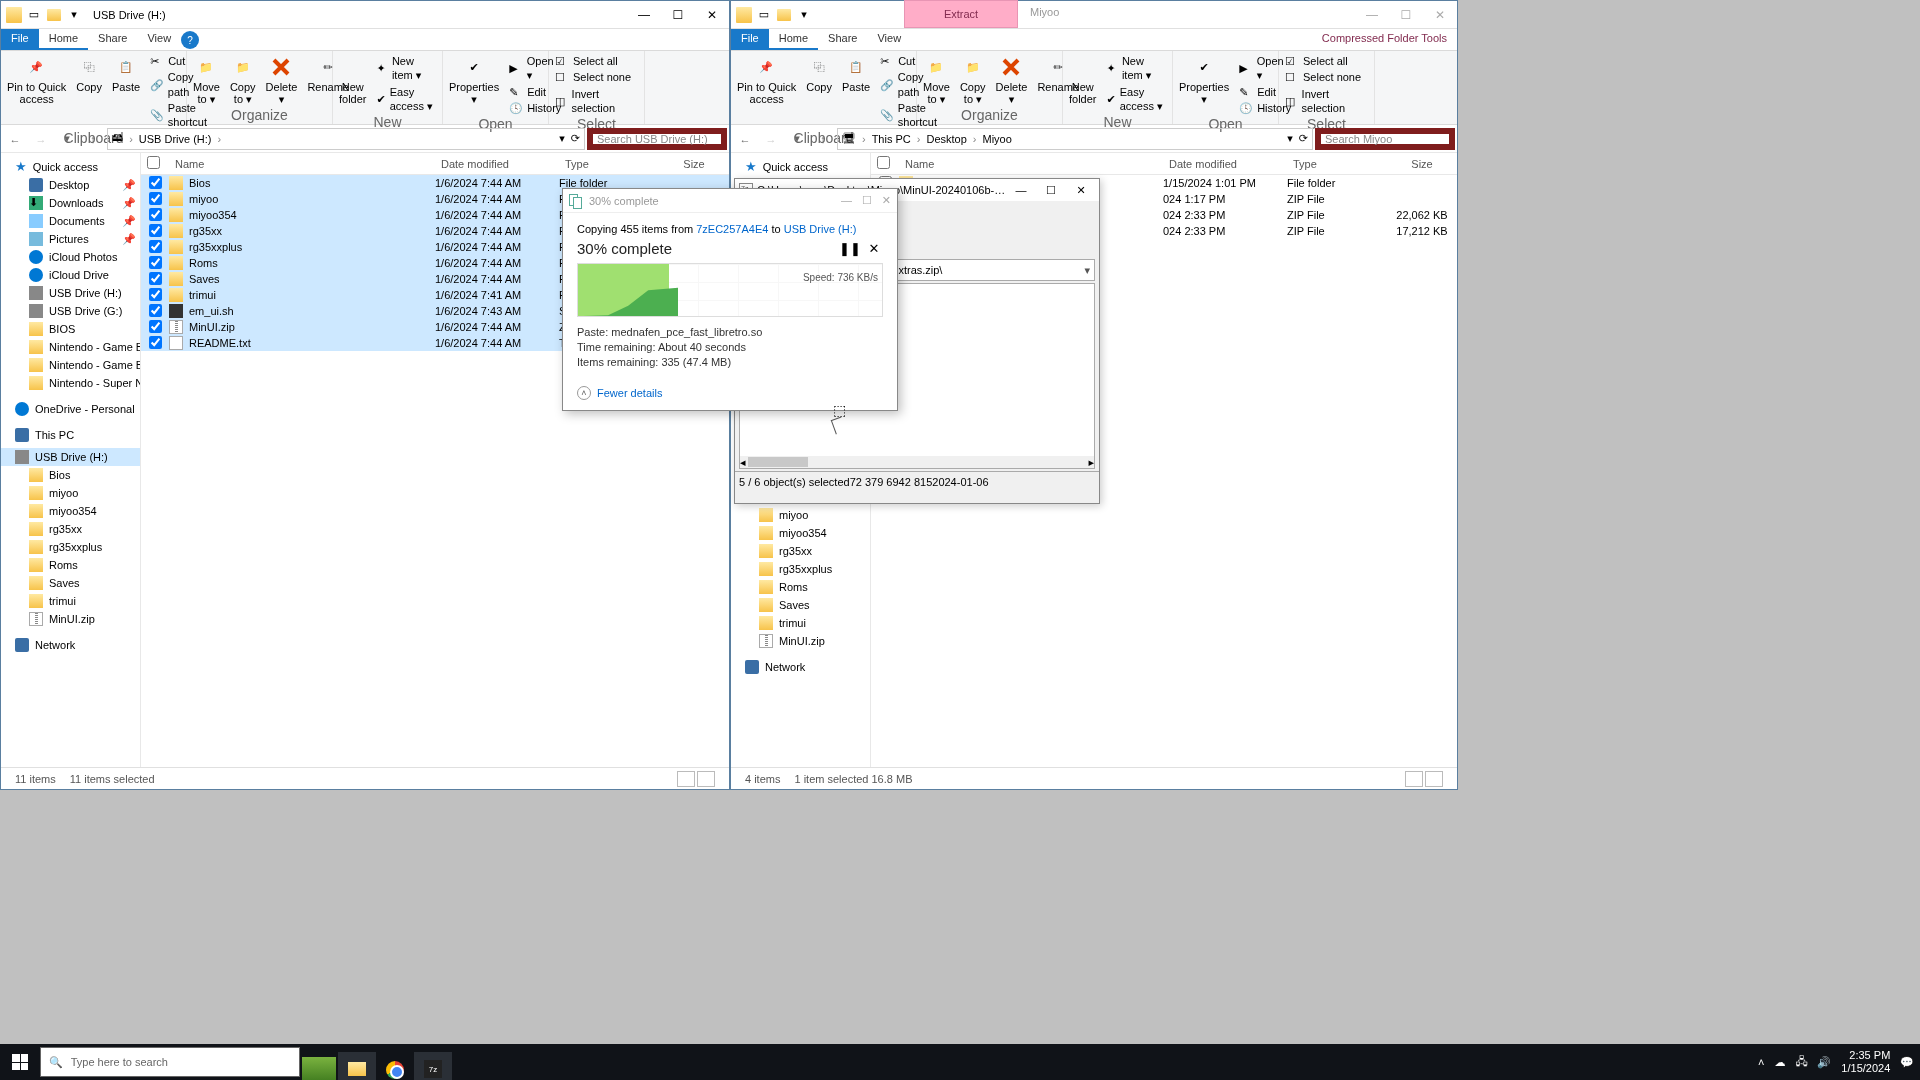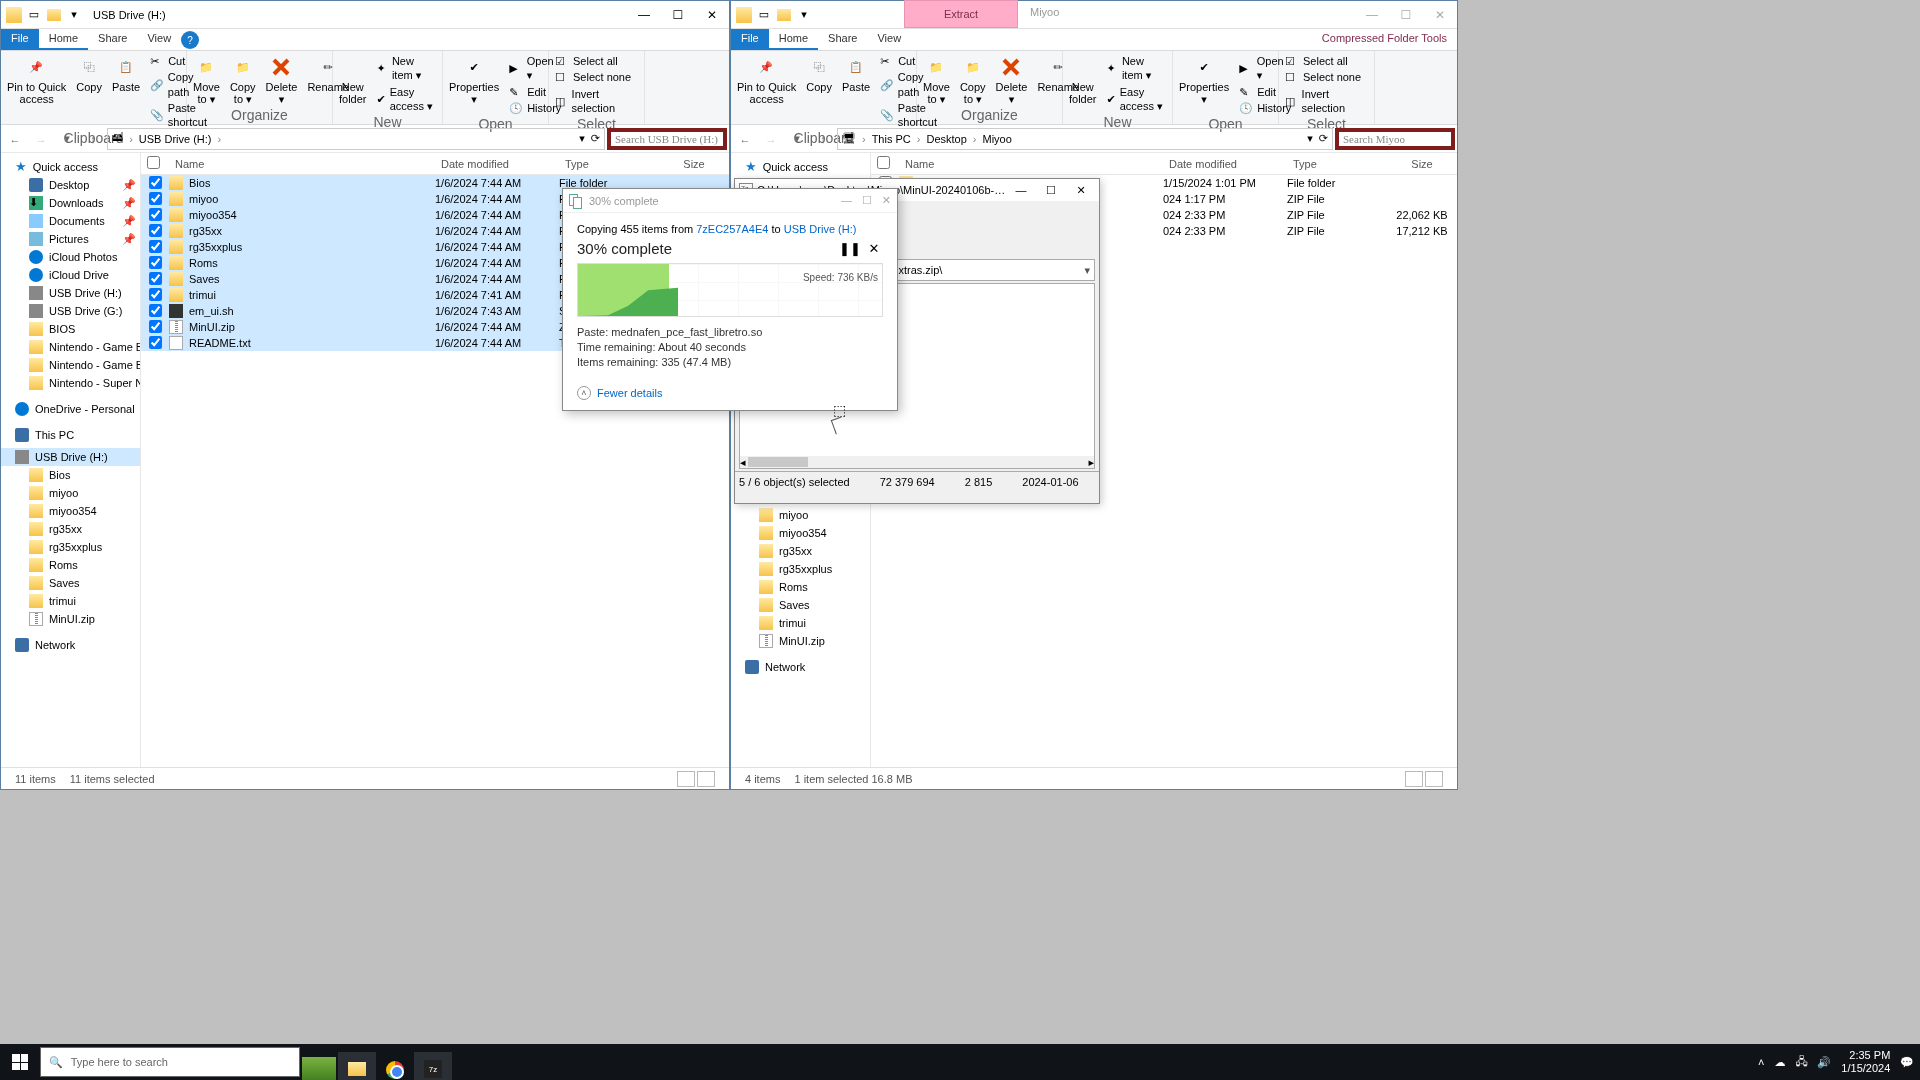--- a/index.html
+++ b/index.html
@@ -40,21 +40,21 @@
 .rsmall { display:flex; align-items:center; gap:4px; padding:1px 2px; line-height:1.3;}
 .rsmall .ricon { width:14px; height:14px; }
 .rcol { display:flex; flex-direction:column; }
 
 
 .addrrow { height:28px; display:flex; align-items:center; gap:2px; padding:2px; border-bottom:1px solid #e8e8e8; }
 .navbtn { width:24px; height:24px; display:flex; align-items:center; justify-content:center; color:#666; }
 .addrbox { flex:1; height:22px; border:1px solid #ccc; display:flex; align-items:center; padding:0 4px; gap:6px; }
 .addrbox .crumb { color:#000; }
 .addrbox .sep { color:#888; }
-.searchbox { width:120px; height:22px; border:4px solid #7f1d1d; padding:0 4px; color:#888; display:flex; align-items:center;font-family:Liberation Serif, serif;}
+.searchbox { width:140px; height:22px; border:6px solid #7f1d1d; padding:0 4px; color:#888; display:flex; align-items:center;}
 
 
 .bodysplit { flex:1; display:flex; min-height:0; }
 .navpane { width:140px; border-right:1px solid #e8e8e8; overflow:hidden; padding:4px 0; }
 .navpane .item { display:flex; align-items:center; gap:6px; padding:2px 4px 2px 14px; white-space:nowrap; }
 .navpane .item.lvl2 { padding-left:28px; }
 .navpane .item.sel { background:#cde8ff; }
 .nicon { width:14px; height:14px; flex-shrink:0; }
 .nfolder { background:linear-gradient(#ffe9a2,#f7c34a); }
 .nmon { background:#3a6ea5; border-radius:2px;}
@@ -110,21 +110,21 @@
 .szwin .sztit .zi::after{content:"7z";font-size:7px;position:absolute;left:1px;top:1px;color:#555;}
 .szwin .sztit .ctrls{margin-left:auto;display:flex;gap:2px;}
 .szwin .sztit .ctrls div{width:28px;height:20px;display:flex;align-items:center;justify-content:center;}
 .szwin .szmenu { height:18px; padding:1px 6px;}
 .szwin .sztb { height:40px; display:flex; gap:10px; padding:2px 8px;}
 .szwin .sztb .zb { display:flex; flex-direction:column; align-items:center; font-size:10px;}
 .szwin .sztb .zb .zic{width:22px;height:22px;}
 .szwin .szaddr { height:22px; margin:0 4px; border:1px solid #aaa; background:#fff; display:flex; align-items:center; padding:0 4px;}
 .szwin .szaddr .drp{margin-left:auto;color:#555;}
 .szwin .szlist { background:#fff; margin:2px 4px; height:186px; border:1px solid #aaa; position:relative;}
-.szwin .szstatus { height:20px; border-top:1px solid #aaa; display:flex; align-items:center; padding:0 4px; gap:30px;}
+.szwin .szstatus { height:20px; border-top:1px solid #aaa; display:flex; align-items:center; padding:0 4px; }
 .cursor { position:absolute; left:833px; top:402px; font-size:14px; pointer-events:none;}
 .cursor::after{content:"";display:block;width:10px;height:14px;border:1px solid #555;border-right:none;border-bottom:none;transform:rotate(-20deg);}
 
 
 .taskbar { position:absolute; left:0; bottom:0; width:100%; height:36px; background:#101318; display:flex; align-items:center;}
 .taskbar .start { width:40px; height:36px; display:flex; align-items:center; justify-content:center;}
 .taskbar .start .wlogo { width:16px;height:16px; display:grid; grid-template:1fr 1fr/1fr 1fr; gap:1px;}
 .taskbar .start .wlogo div{background:#fff;}
 .taskbar .search { width:260px; height:30px; background:#fff; border:1px solid #666; display:flex; align-items:center; padding:0 8px; color:#666; gap:8px;}
 .taskbar .tbtn { width:38px; height:36px; display:flex; align-items:center; justify-content:center;margin-top:16px;}

